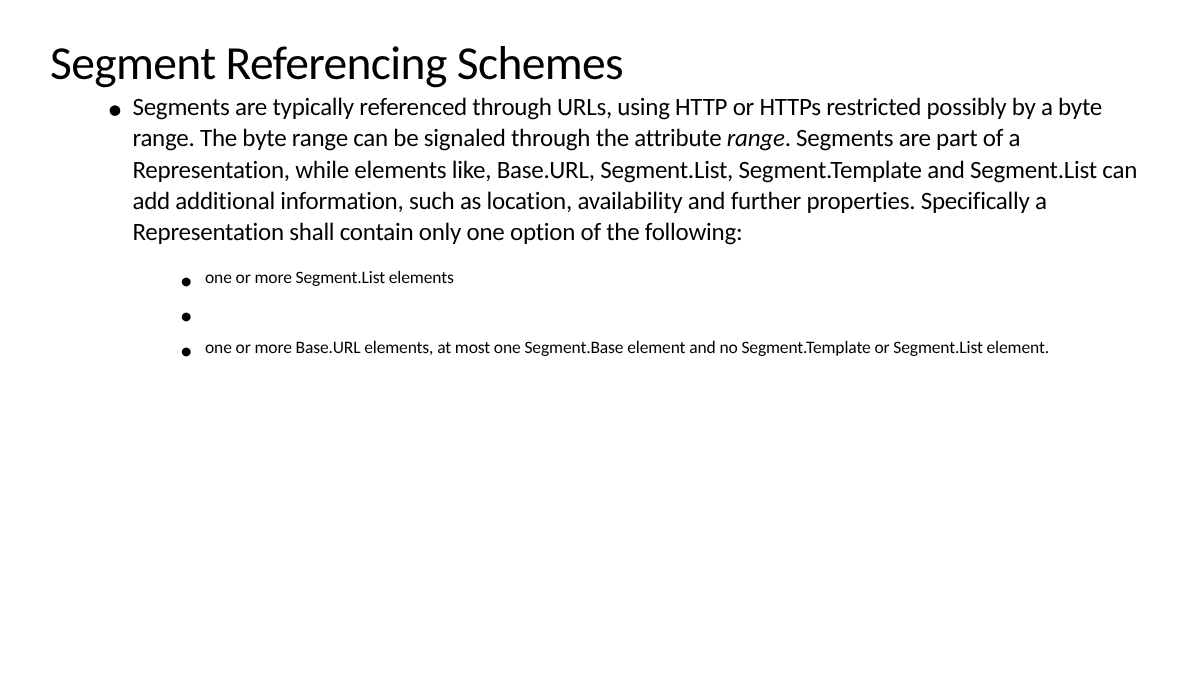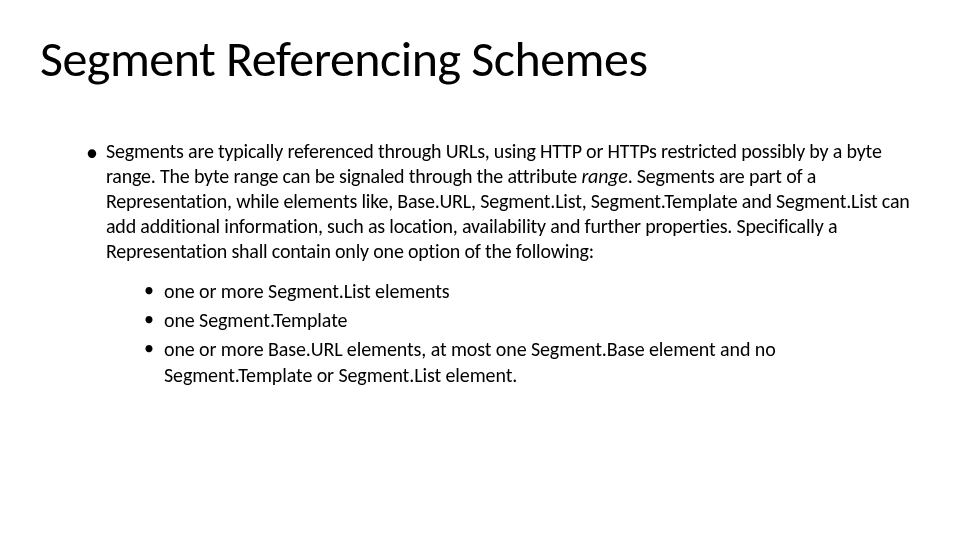--- a/index.html
+++ b/index.html
@@ -10,24 +10,23 @@
     body {
       width: 960px;
       height: 540px;
       background: #ffffff;
       font-family: Calibri, 'Segoe UI', Arial, sans-serif;
       color: #000000;
       padding: 28px 40px;
       overflow: hidden;
     }
     .slide-title {
-      font-size: 50px;
+      font-size: 38px;
       font-weight: 400;
       letter-spacing: -0.5px;
-      margin-bottom: 50px;
     }
     .main-bullet {
       display: flex;
       margin-left: 46px;
       margin-bottom: 14px;
     }
     .main-bullet-marker {
       font-size: 24px;
       line-height: 1.25;
       margin-right: 8px;
@@ -48,21 +47,21 @@
       display: flex;
       margin-bottom: 3px;
     }
     .sub-bullet-marker {
       font-size: 20px;
       line-height: 1.3;
       margin-right: 10px;
       margin-top: -1px;
     }
     .sub-bullet-text {
-      font-size: 20px;
+      font-size: 14px;
       line-height: 1.3;
       letter-spacing: -0.1px;
     }
   </style>
 </head>
 <body>
 
 <h1 class="slide-title">Segment Referencing Schemes</h1>
 
 <div class="main-bullet">
@@ -72,19 +71,18 @@
   </span>
 </div>
 
 <div class="sub-list">
   <div class="sub-bullet">
     <span class="sub-bullet-marker">•</span>
     <span class="sub-bullet-text">one or more Segment.List elements</span>
   </div>
   <div class="sub-bullet">
     <span class="sub-bullet-marker">•</span>
-    <span class="sub-bullet-text">one Segment.Template</span>
   </div>
   <div class="sub-bullet">
     <span class="sub-bullet-marker">•</span>
     <span class="sub-bullet-text">one or more Base.URL elements, at most one Segment.Base element and no Segment.Template or Segment.List element.</span>
   </div>
 </div>
 
 </body></html>

